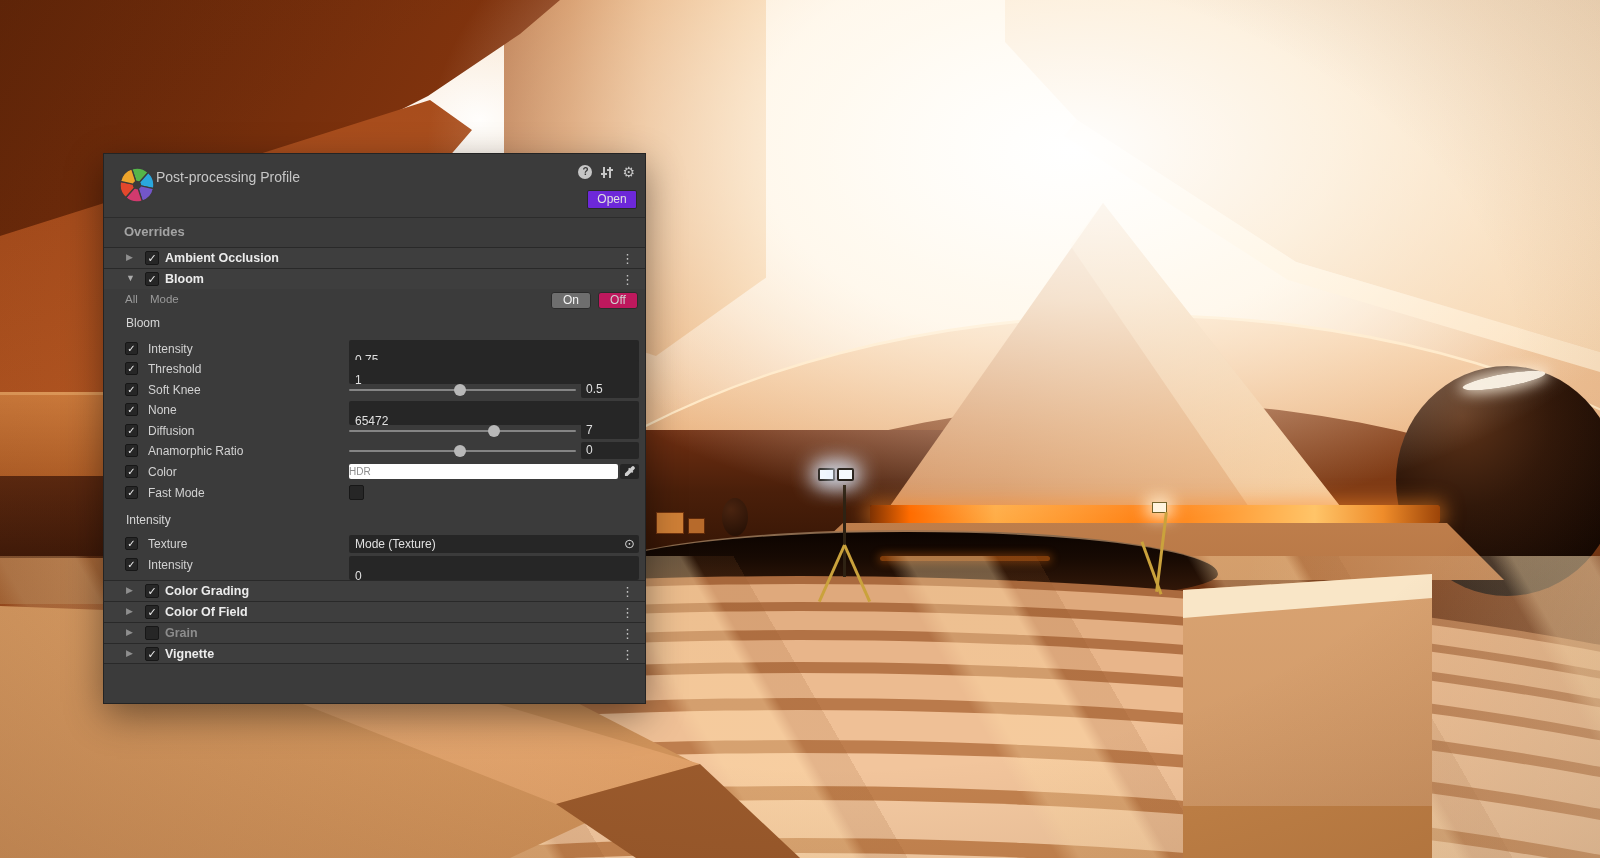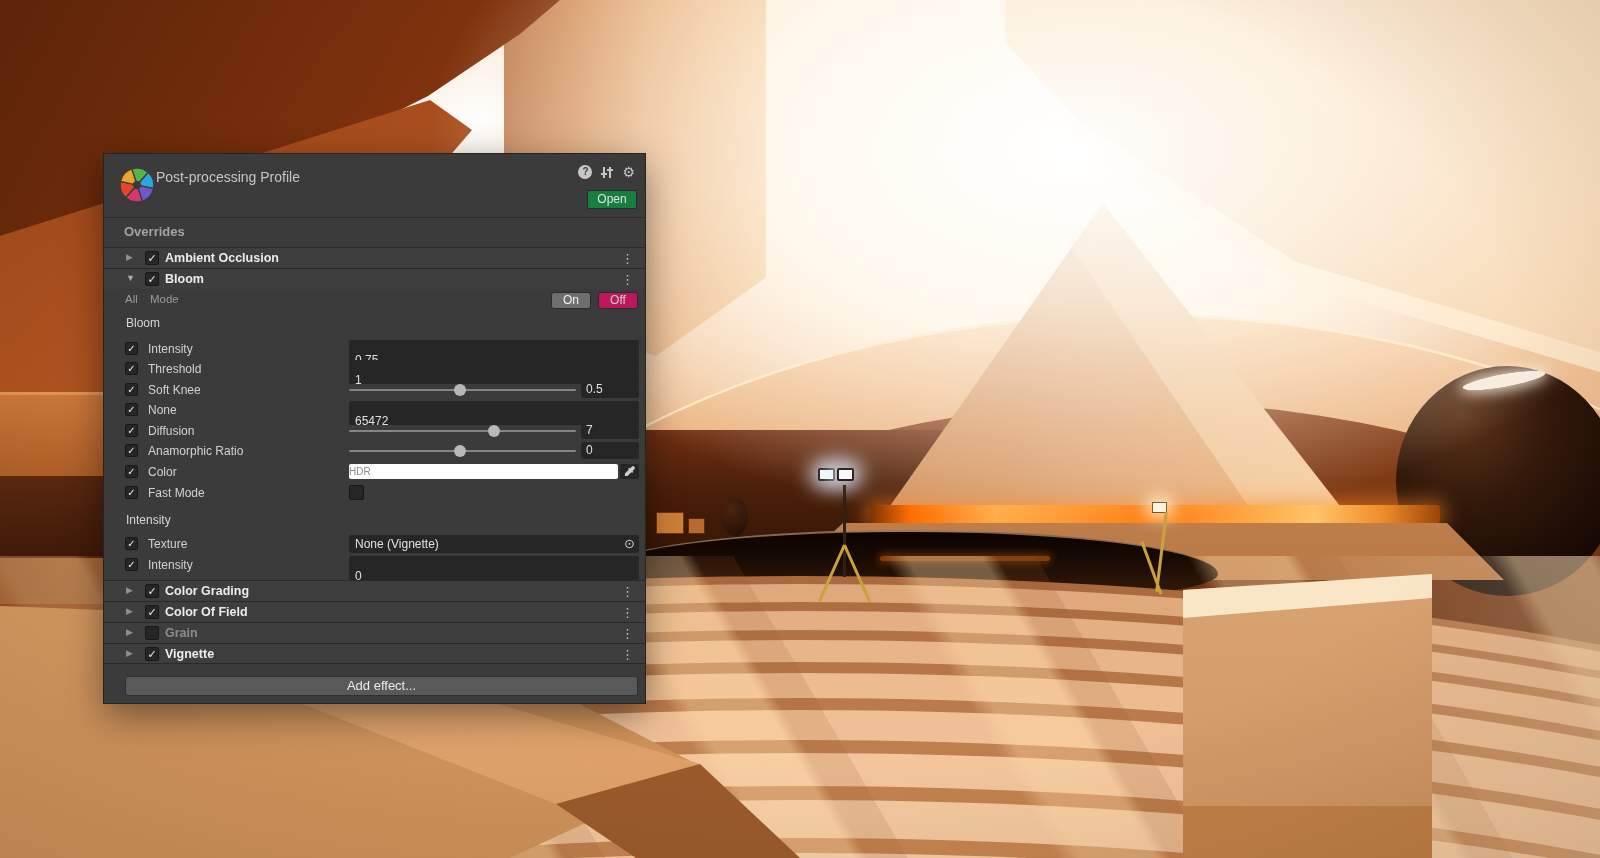--- a/index.html
+++ b/index.html
@@ -90,21 +90,21 @@
   
   .panel{position:absolute;left:104px;top:154px;width:541px;height:549px;background:#3b3b3b;
     box-shadow:0 0 0 1px #242424,0 12px 36px rgba(0,0,0,0.45);color:#d4d4d4;font-size:12px;}
   .hdr{position:absolute;left:0;top:0;width:100%;height:64px;border-bottom:1px solid #2c2c2c;}
   .hdr-logo{position:absolute;left:14px;top:12px;width:38px;height:38px;}
   .hdr-title{position:absolute;left:52px;top:15px;font-size:14px;color:#c6c6c6;}
   .hdr-icons{position:absolute;right:10px;top:10px;display:flex;gap:8px;align-items:center;height:16px;}
   .icon-help{width:14px;height:14px;border-radius:50%;background:#c6c6c6;color:#3b3b3b;font-size:10px;
     font-weight:bold;display:flex;align-items:center;justify-content:center;line-height:1;}
   .icon-gear{color:#c6c6c6;font-size:14px;line-height:1;font-family:"DejaVu Sans",sans-serif;}
-  .open-btn{position:absolute;right:8px;top:36px;width:50px;height:19px;background:#15803d;
+  .open-btn{position:absolute;right:8px;top:36px;width:50px;height:19px;background:#6d28d9;
     border:1px solid #292929;border-radius:2px;color:#e0e0e0;font-size:12px;text-align:center;line-height:17px;}
   .overrides{position:absolute;left:20px;top:70px;font-size:13px;font-weight:bold;color:#a3a3a3;}
   .erow{position:absolute;left:0;width:100%;height:21px;border-top:1px solid #292929;background:#3e3e3e;}
   .erow.last{border-bottom:1px solid #292929;}
   .fold{position:absolute;left:22px;top:4px;font-size:9px;color:#8f8f8f;}
   .fold.open{color:#aaaaaa;}
   .cb{position:absolute;width:14px;height:14px;background:#262626;border:1px solid #171717;border-radius:2px;
     color:#ececec;font-size:11px;font-weight:bold;text-align:center;line-height:13px;}
   .erow .cb{left:41px;top:3px;}
   .ename{position:absolute;left:61px;top:3px;font-size:12.5px;font-weight:bold;color:#ececec;}
@@ -300,21 +300,21 @@
       <span class="plabel">Fast Mode</span>
       <span class="vcb"></span>
     </div>
 
     <div class="sect" style="top:359px;">Intensity</div>
 
     <div class="prow" style="top:381px;height:18px;">
       <span class="cb">✓</span>
       <span class="plabel">Texture</span>
       <span class="objfield">
-        <span>None (Vignette)</span>
+        <span>Mode (Texture)</span>
         <span class="picker">⊙</span>
       </span>
     </div>
     <div class="prow" style="top:402px;">
       <span class="cb">✓</span>
       <span class="plabel">Intensity</span>
       <span class="pfield">0</span>
     </div>
 
     <div class="erow" style="top:426px;">
@@ -335,15 +335,14 @@
       <span class="ename dim">Grain</span>
       <span class="dots">⋮</span>
     </div>
     <div class="erow last" style="top:489px;">
       <span class="fold">▶</span>
       <span class="cb">✓</span>
       <span class="ename">Vignette</span>
       <span class="dots">⋮</span>
     </div>
 
-    <div class="add-btn">Add effect...</div>
   </div>
 </div>
 
 </body></html>

